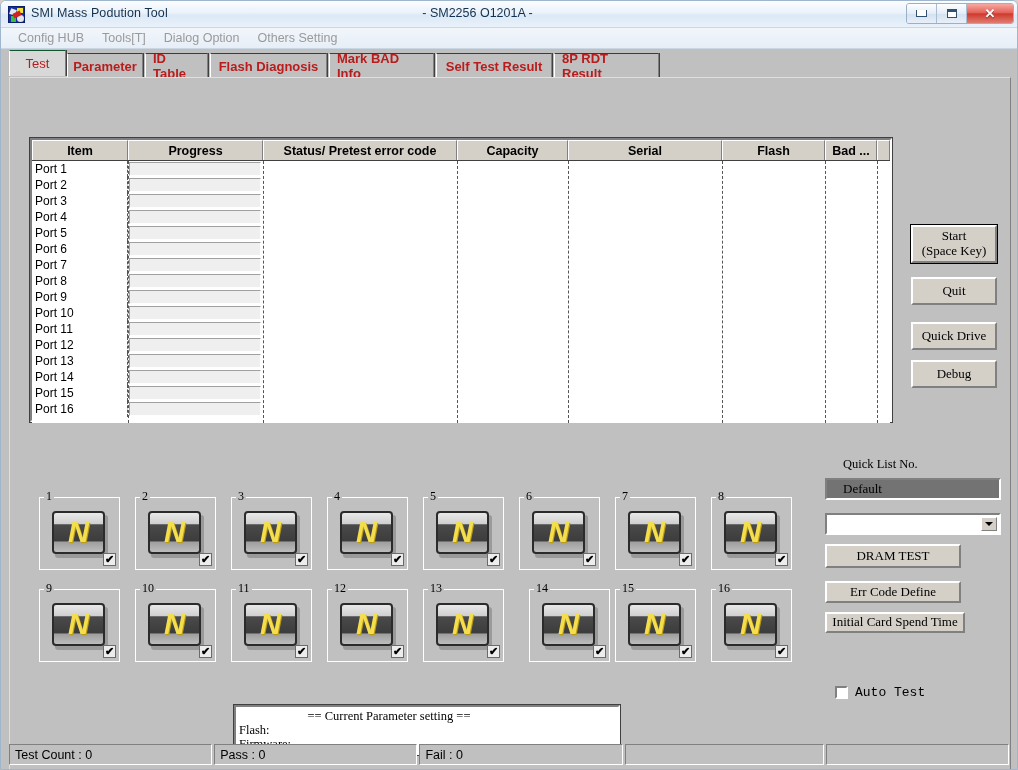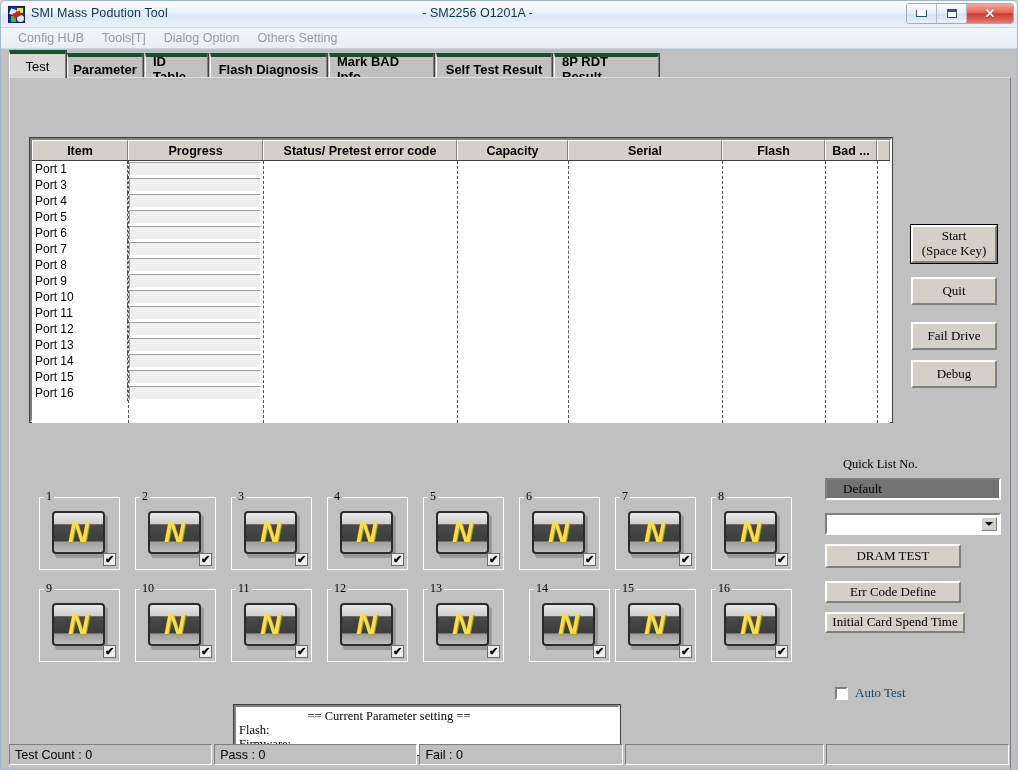--- a/index.html
+++ b/index.html
@@ -97,24 +97,24 @@
 
   
   .tabstrip {
     position: absolute; left: 8px; top: 1px;
     width: 1002px; height: 25px;
   }
   .tab {
     position: absolute; top: 3px; height: 21px;
     background: #c0c0c0;
     border-left: 1px solid #fff;
-    border-top: 4px solid #14532d;
+    border-top: 1px solid #14532d;
     border-right: 1px solid #808080;
     display: flex; align-items: center; justify-content: center;
-    font-size: 13px; font-weight: bold; color: #000000;
+    font-size: 13px; font-weight: bold; color: #b91c1c;
     padding: 12px 7px;
     box-shadow: 1px 0 0 #404040;
   }
   .tab.active {
     top: 0; height: 26px;
     background: #d8d8d8;
     z-index: 5;
     border-bottom: none;
     font-weight: normal;
   }
@@ -244,22 +244,22 @@
   .chk-wrap {
     position: absolute; left: 825px; top: 607px;
     display: flex; align-items: center;
   }
   .chk-box {
     width: 13px; height: 13px; background: #fff;
     border: 2px solid;
     border-color: #808080 #fff #fff #808080;
   }
   .chk-label {
-    font-family: Liberation Serif, serif;
-    font-size: 13px; color: #0c4a6e; margin-left: 7px;
+    font-family: Liberation Mono, monospace;
+    font-size: 13px; color: #000000; margin-left: 7px;
   }
 
   
   .drive {
     position: absolute;
     width: 81px; height: 73px;
     background: #c0c0c0;
     border: 1px solid #fff;
   }
   .drive-num {
@@ -408,20 +408,26 @@
           <div class="vline" style="left:793px;"></div>
           <div class="vline" style="left:845px;"></div>
 
           <div class="grow">
             <div class="gc item" style="width:96px;">Port 1</div>
             <div class="gc prog-cell" style="width:135px;">
                 <div class="prog-bar"></div>
               </div>
           </div>
           <div class="grow">
+            <div class="gc item" style="width:96px;">Port 2</div>
+            <div class="gc prog-cell" style="width:135px;">
+                <div class="prog-bar"></div>
+              </div>
+          </div>
+          <div class="grow">
             <div class="gc item" style="width:96px;">Port 3</div>
             <div class="gc prog-cell" style="width:135px;">
                 <div class="prog-bar"></div>
               </div>
           </div>
           <div class="grow">
             <div class="gc item" style="width:96px;">Port 4</div>
             <div class="gc prog-cell" style="width:135px;">
                 <div class="prog-bar"></div>
               </div>
@@ -501,21 +507,21 @@
         </div>
       </div>
 
       <div class="btn btn-start default">
         <div>
           <div>Start</div>
           <div>(Space Key)</div>
         </div>
       </div>
       <div class="btn btn-quit">Quit</div>
-      <div class="btn btn-scan">Fail Drive</div>
+      <div class="btn btn-scan">Quick Drive</div>
       <div class="btn btn-debug">Debug</div>
 
       <div class="qlabel">Quick List No.</div>
       <div class="textbox tb-quick">Default</div>
       <div class="combo">
         <div class="combo-arrow"></div>
       </div>
       <div class="btn btn-dram">DRAM TEST</div>
       <div class="btn btn-err">Err Code Define</div>
       <div class="btn btn-init">Initial Card Spend Time</div>

